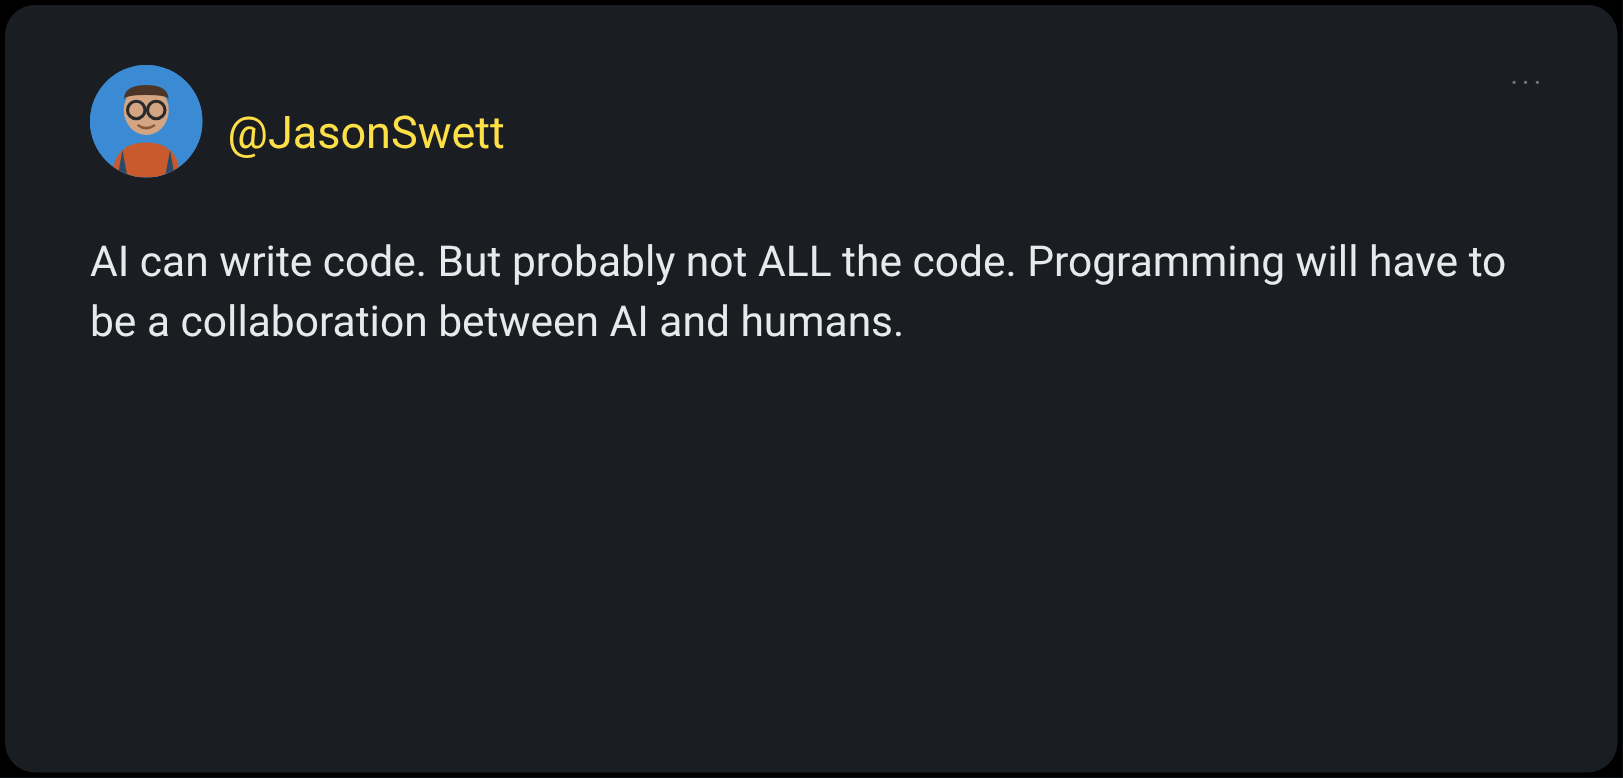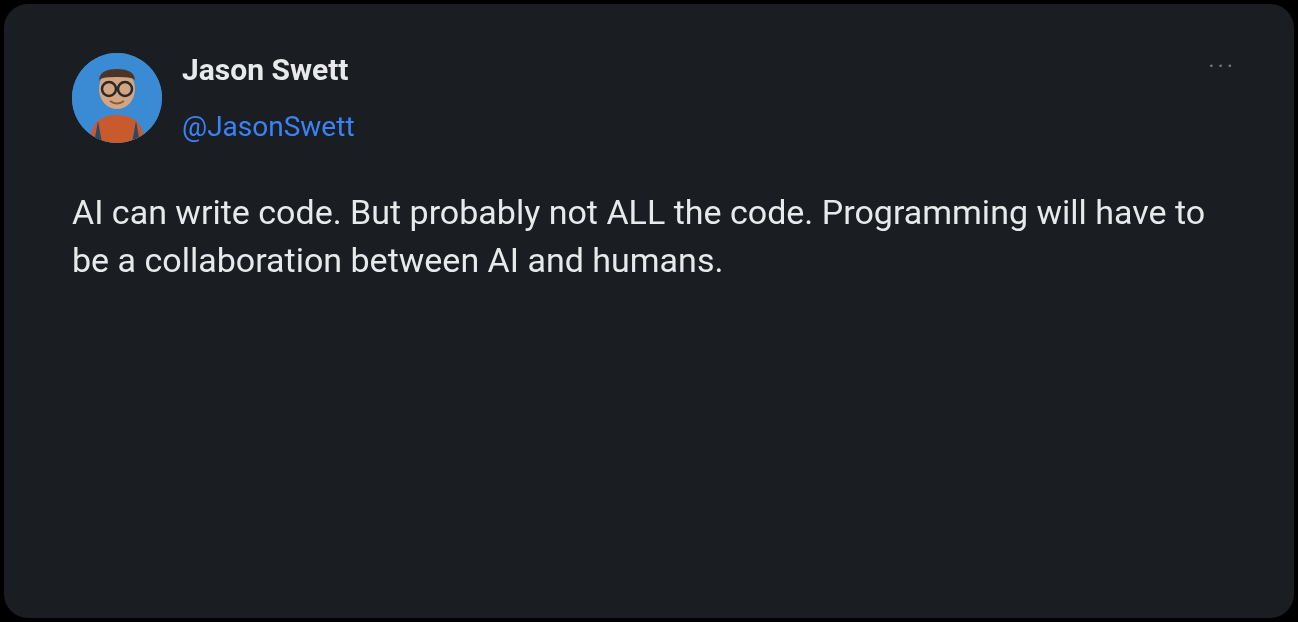--- a/index.html
+++ b/index.html
@@ -57,22 +57,22 @@
     }
     
     .display-name {
       color: #e7e9ea;
       font-weight: 700;
       font-size: 30px;
       line-height: 1.2;
     }
     
     .handle {
-      color: #3b82f6;
-      font-size: 28px;
+      color: #fde047;
+      font-size: 36px;
       line-height: 1.2;
       margin-top: 20px;
     }
     
     .more-button {
       position: absolute;
       top: 40px;
       right: 50px;
       color: #71767b;
       font-size: 24px;
@@ -110,21 +110,20 @@
         <circle cx="37" cy="36" r="7" fill="none" stroke="#2a2a2a" stroke-width="2.5"></circle>
         <circle cx="53" cy="36" r="7" fill="none" stroke="#2a2a2a" stroke-width="2.5"></circle>
         <line x1="44" y1="36" x2="46" y2="36" stroke="#2a2a2a" stroke-width="2.5"></line>
         <path d="M 38 48 Q 45 53 52 48" fill="none" stroke="#8a5a3a" stroke-width="2"></path>
         <path d="M 18 90 Q 18 62 45 62 Q 72 62 72 90 Z" fill="#c85a2e"></path>
         <path d="M 26 68 L 30 90 L 22 90 Z" fill="#2a4a6a"></path>
         <path d="M 64 68 L 68 90 L 60 90 Z" fill="#2a4a6a"></path>
       </svg>
     </div>
     <div class="user-info">
-      <div class="display-name">Jason Swett</div>
       <div class="handle">@JasonSwett</div>
     </div>
   </div>
 
   <div class="more-button">
     <span>···</span>
   </div>
 
   <div class="tweet-body">
     <p>AI can write code. But probably not ALL the code. Programming will have to be a collaboration between AI and humans.</p>

